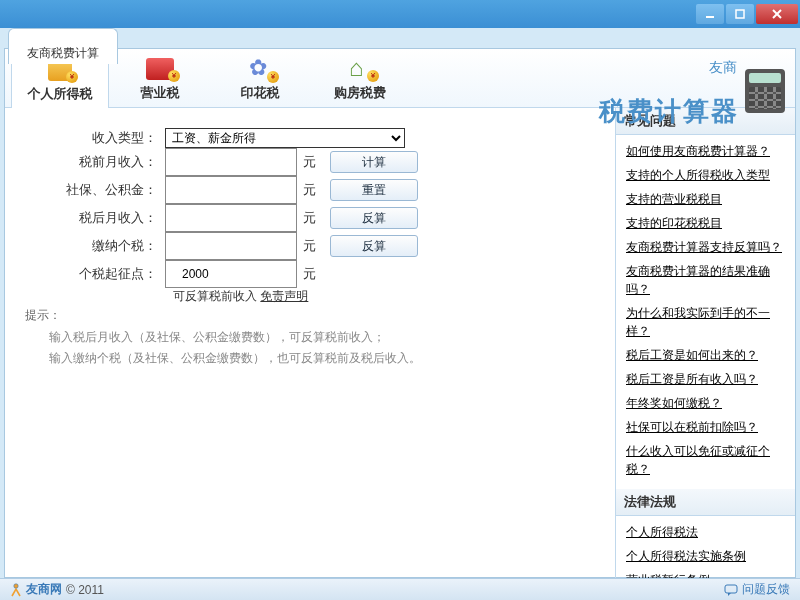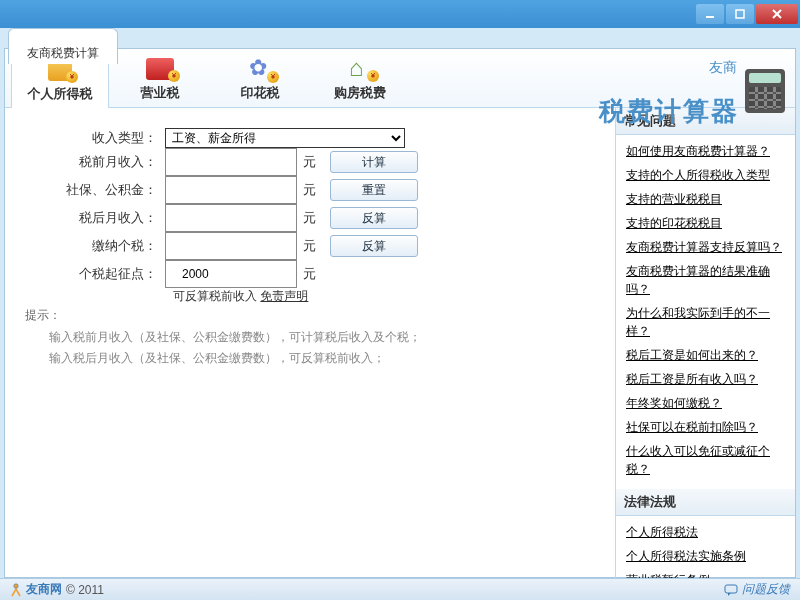--- a/index.html
+++ b/index.html
@@ -46,21 +46,21 @@
 
 .sidebar { width: 180px; border-left: 1px solid #c0d8ec; padding: 0; font-size: 12px; overflow-y: auto; }
 .side-header { background: linear-gradient(#f4f8fc, #e4eef6); border-bottom: 1px solid #c0d8ec; padding: 4px 8px; font-weight: bold; color: #333; font-size: 13px; }
 .side-list { padding: 4px 10px 8px; }
 .side-list div { color: #000000; text-decoration: underline; padding: 3px 0; cursor: pointer; line-height: 1.5; }
 
 .statusbar { position: absolute; bottom: 0; left: 0; right: 0; height: 22px; background: linear-gradient(#eaf2fa, #d4e4f2); border-top: 1px solid #b0cce4; display: flex; align-items: center; padding: 0 10px; font-size: 12px; color: #555; }
 .status-logo { display: flex; align-items: center; gap: 4px; }
 .status-person { width: 12px; height: 14px; }
 .status-brand { color: #3a7ab8; font-weight: bold; }
-.status-right { margin-left: auto; display: flex; align-items: center; gap: 4px; color: #3a7ab8; cursor: pointer; font-style: italic; }
+.status-right { margin-left: auto; display: flex; align-items: center; gap: 4px; color: #3a7ab8; cursor: pointer; }
 
 
 .ic { position: relative; }
 .ic-person { width: 24px; height: 22px; background: linear-gradient(#f8d060, #e8a020); border-radius: 3px; }
 .ic-biz { width: 28px; height: 22px; background: linear-gradient(#f06060, #c02020); border-radius: 3px; }
 .ic-stamp { width: 26px; height: 24px; }
 .ic-stamp::before { content: "✿"; font-size: 22px; color: #6a8ad8; position: absolute; left: 2px; top: -2px; }
 .ic-house { width: 26px; height: 22px; }
 .ic-house::before { content: "⌂"; font-size: 24px; color: #6aa048; position: absolute; left: 2px; top: -4px; }
 .badge { position: absolute; right: -6px; bottom: -2px; width: 12px; height: 12px; background: radial-gradient(circle at 30% 30%, #ffdf60, #e09000); border-radius: 50%; font-size: 8px; color: #a00; display: flex; align-items: center; justify-content: center; }
@@ -182,22 +182,22 @@
       </div>
 
       <div class="disclaimer-line">
         <span>可反算税前收入</span>
         <a href="#">免责声明</a>
       </div>
 
       <div class="hints">
         <div class="hints-title">提示：</div>
         <div style="padding-left:24px">
-          <div>输入税前月收入（及社保、公积金缴费数），可计算税后收入及个税；</div>
           <div>输入税后月收入（及社保、公积金缴费数），可反算税前收入；</div>
+          <div>输入缴纳个税（及社保、公积金缴费数），也可反算税前及税后收入。</div>
         </div>
       </div>
     </div>
 
     <div class="sidebar">
       <div class="side-header">常见问题</div>
       <div class="side-list">
         <div>如何使用友商税费计算器？</div>
         <div>支持的个人所得税收入类型</div>
         <div>支持的营业税税目</div>

